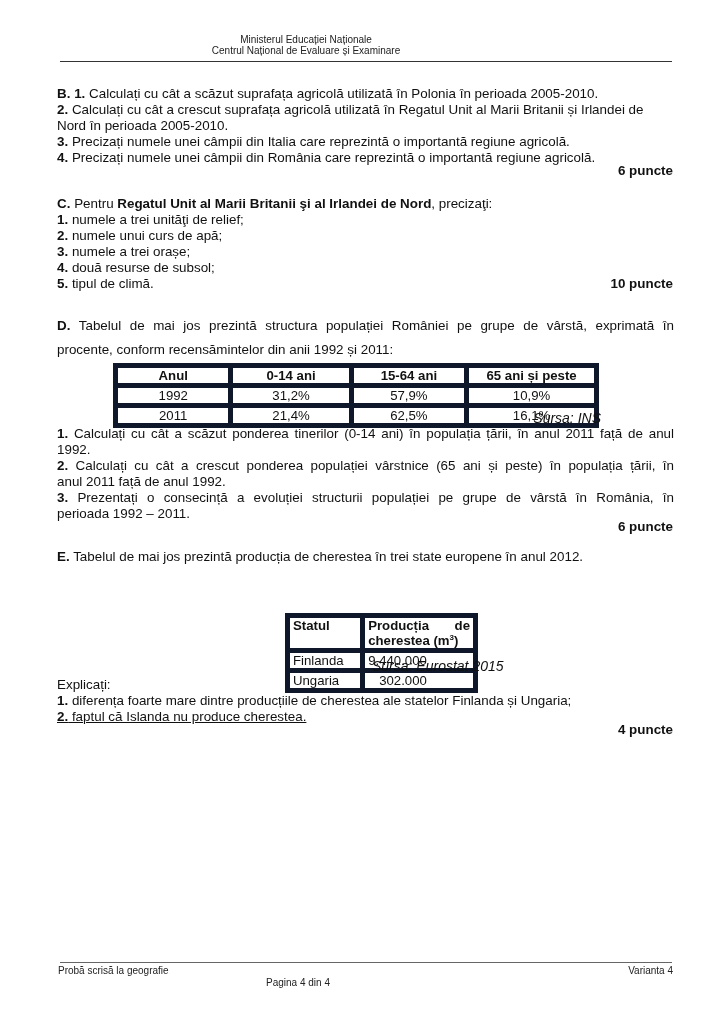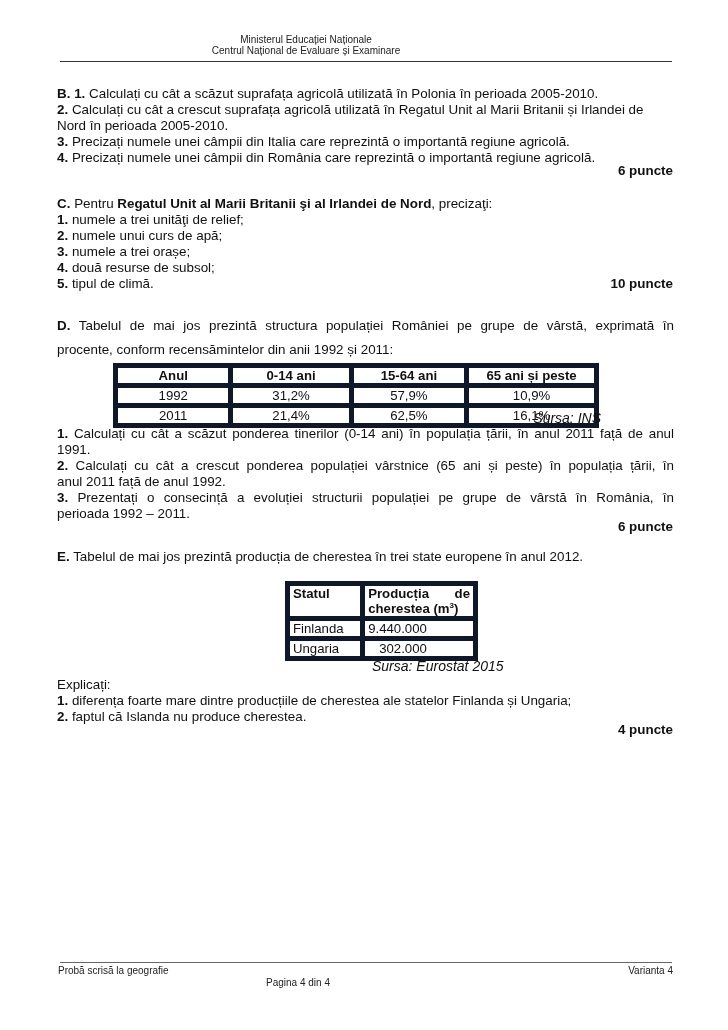--- a/index.html
+++ b/index.html
@@ -10,21 +10,21 @@
   .rule { left: 60px; width: 612px; height: 0; border-top: 1px solid #333; }
   .line { left: 57px; width: 617px; font-size: 13.4px; line-height: 16px; white-space: nowrap; }
   .just { text-align: justify; text-align-last: justify; white-space: normal; }
   .b { font-weight: bold; }
   .pts { right: 55px; font-size: 13.4px; font-weight: bold; line-height: 16px; text-align: right; }
   table { border-collapse: collapse; font-size: 13.2px; }
   td, th { border: 5px solid #0f172a; padding: 0; line-height: 15px; }
   .tD { left: 113px; top: 363px; width: 486px; }
   .tD th, .tD td { text-align: center; }
   .tD th { font-weight: bold; }
-  .tE { left: 285px; top: 581px; width: 193px; }
+  .tE { left: 285px; top: 613px; width: 193px; }
   .tE td, .tE th { text-align: left; padding: 0 3px; }
   .tE th { font-weight: bold; vertical-align: top; }
   .src { font-style: italic; font-size: 14px; line-height: 13px; }
   .foot { font-size: 10px; line-height: 12px; color: #222; }
   sup { font-size: 8px; line-height: 0; }
 </style>
 </head>
 <body>
 
 <div class="abs hdr" style="top:34px;">Ministerul Educației Naționale</div>
@@ -92,21 +92,21 @@
     <td>62,5%</td>
     <td>16,1%</td>
   </tr>
 </tbody>
   </table>
 <div class="abs src" style="top:412px; right:127px;">Sursa: INS</div>
 
 <div class="abs line just" style="top:426px;">
   <span class="b">1.</span><span> Calculați cu cât a scăzut ponderea tinerilor (0-14 ani) în populația țării, în anul 2011 față de anul</span>
 </div>
-<div class="abs line" style="top:442px;">1991.</div>
+<div class="abs line" style="top:442px;">1992.</div>
 <div class="abs line just" style="top:458px;">
   <span class="b">2.</span><span> Calculați cu cât a crescut ponderea populației vârstnice (65 ani și peste) în populația țării, în</span>
 </div>
 <div class="abs line" style="top:474px;">anul 2011 față de anul 1992.</div>
 <div class="abs line just" style="top:490px;">
   <span class="b">3.</span><span> Prezentați o consecință a evoluției structurii populației pe grupe de vârstă în România, în</span>
 </div>
 <div class="abs line" style="top:506px;">perioada 1992 – 2011.</div>
 <div class="abs pts" style="top:519px;">6 puncte</div>
 
@@ -132,21 +132,21 @@
     <td style="padding-left:14px;">302.000</td>
   </tr>
 </tbody>
   </table>
 <div class="abs src" style="top:660px; left:372px;">Sursa: Eurostat 2015</div>
 
 <div class="abs line" style="top:677px;">Explicați:</div>
 <div class="abs line" style="top:693px;">
   <span class="b">1.</span><span> diferența foarte mare dintre producțiile de cherestea ale statelor Finlanda și Ungaria;</span>
 </div>
-<div class="abs line" style="top:709px;">
+<div class="abs line" style="top:709px;text-decoration:underline;">
   <span class="b">2.</span><span> faptul că Islanda nu produce cherestea.</span>
 </div>
 <div class="abs pts" style="top:722px;">4 puncte</div>
 
 <div class="abs rule" style="top:962px; border-top-color:#666;"></div>
 <div class="abs foot" style="top:965px; left:58px;">Probă scrisă la geografie</div>
 <div class="abs foot" style="top:965px; right:55px;">Varianta 4</div>
 <div class="abs foot" style="top:977px; left:0; width:596px; text-align:center;">Pagina 4 din 4</div>
 
 </body></html>

